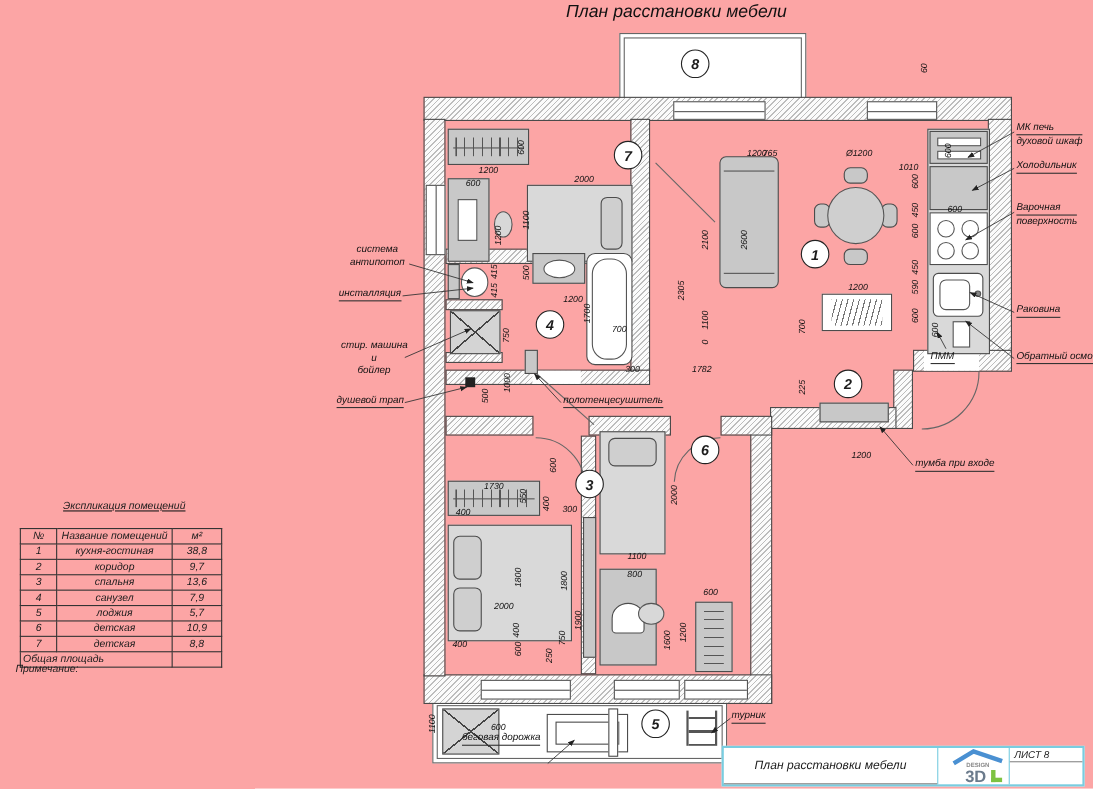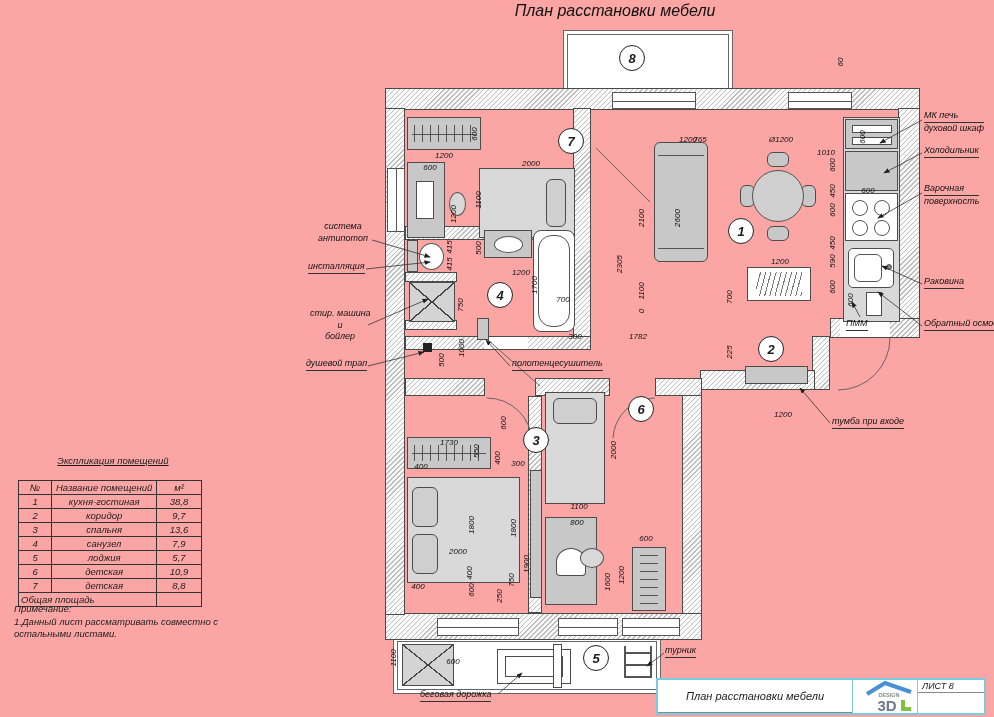--- a/index.html
+++ b/index.html
@@ -333,21 +333,21 @@
       </div>
       <div class="anno" style="left: 846px; top: 318px;">
         <div class="ul">ПММ</div>
       </div>
       <div class="anno" style="left: 512px; top: 358px;">
         <div class="ul">полотенцесушитель</div>
       </div>
       <div class="anno" style="left: 832px; top: 416px;">
         <div class="ul">тумба при входе</div>
       </div>
-      <div class="anno" style="left: 420px; top: 665px; margin-top: 24px;">
+      <div class="anno" style="left: 420px; top: 665px;">
         <div class="ul">беговая дорожка</div>
       </div>
       <div class="anno" style="left: 665px; top: 645px;">
         <div class="ul">турник</div>
       </div>
     </div>
 
   <div class="legend">
     <div class="lt-title">Экспликация помещений</div>
     <table class="lt">
@@ -398,21 +398,20 @@
             <td colspan="2" style="text-align: left;">Общая площадь</td>
             <td></td>
           </tr>
         </tbody>
     </table>
   </div>
 
   <div class="notes">
     <div>Примечание:</div>
     <div id="notes-lines">
-        <div>1.Данный лист рассматривать совместно с остальными листами.</div>
       </div>
   </div>
 
   <div class="tblock">
     <div class="tb-main">
       <div class="tb-title">План расстановки мебели</div>
     </div>
     <div class="tb-logo">
       <svg width="56" height="33" viewBox="0 0 56 33">
         <path d="M6 14 L24 3 L50 12" stroke="#4a90d2" stroke-width="4" fill="none"></path>

